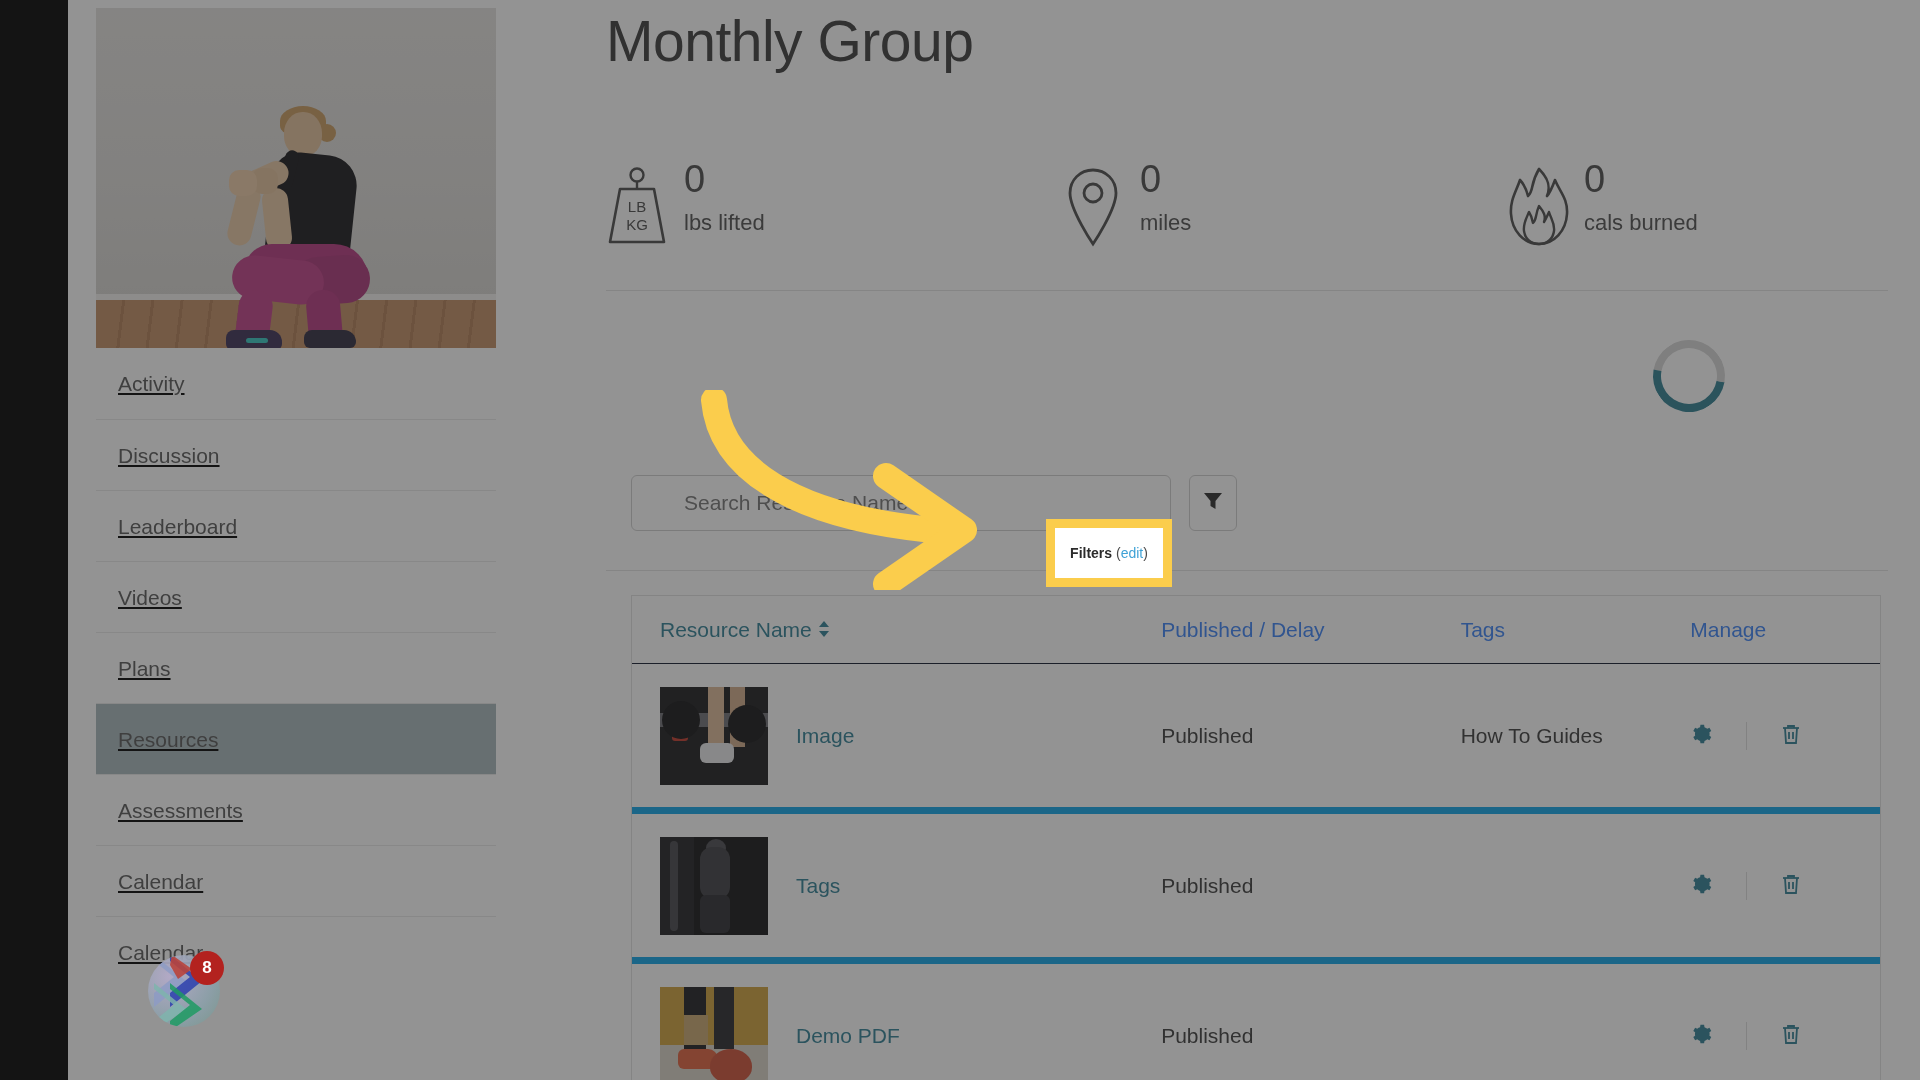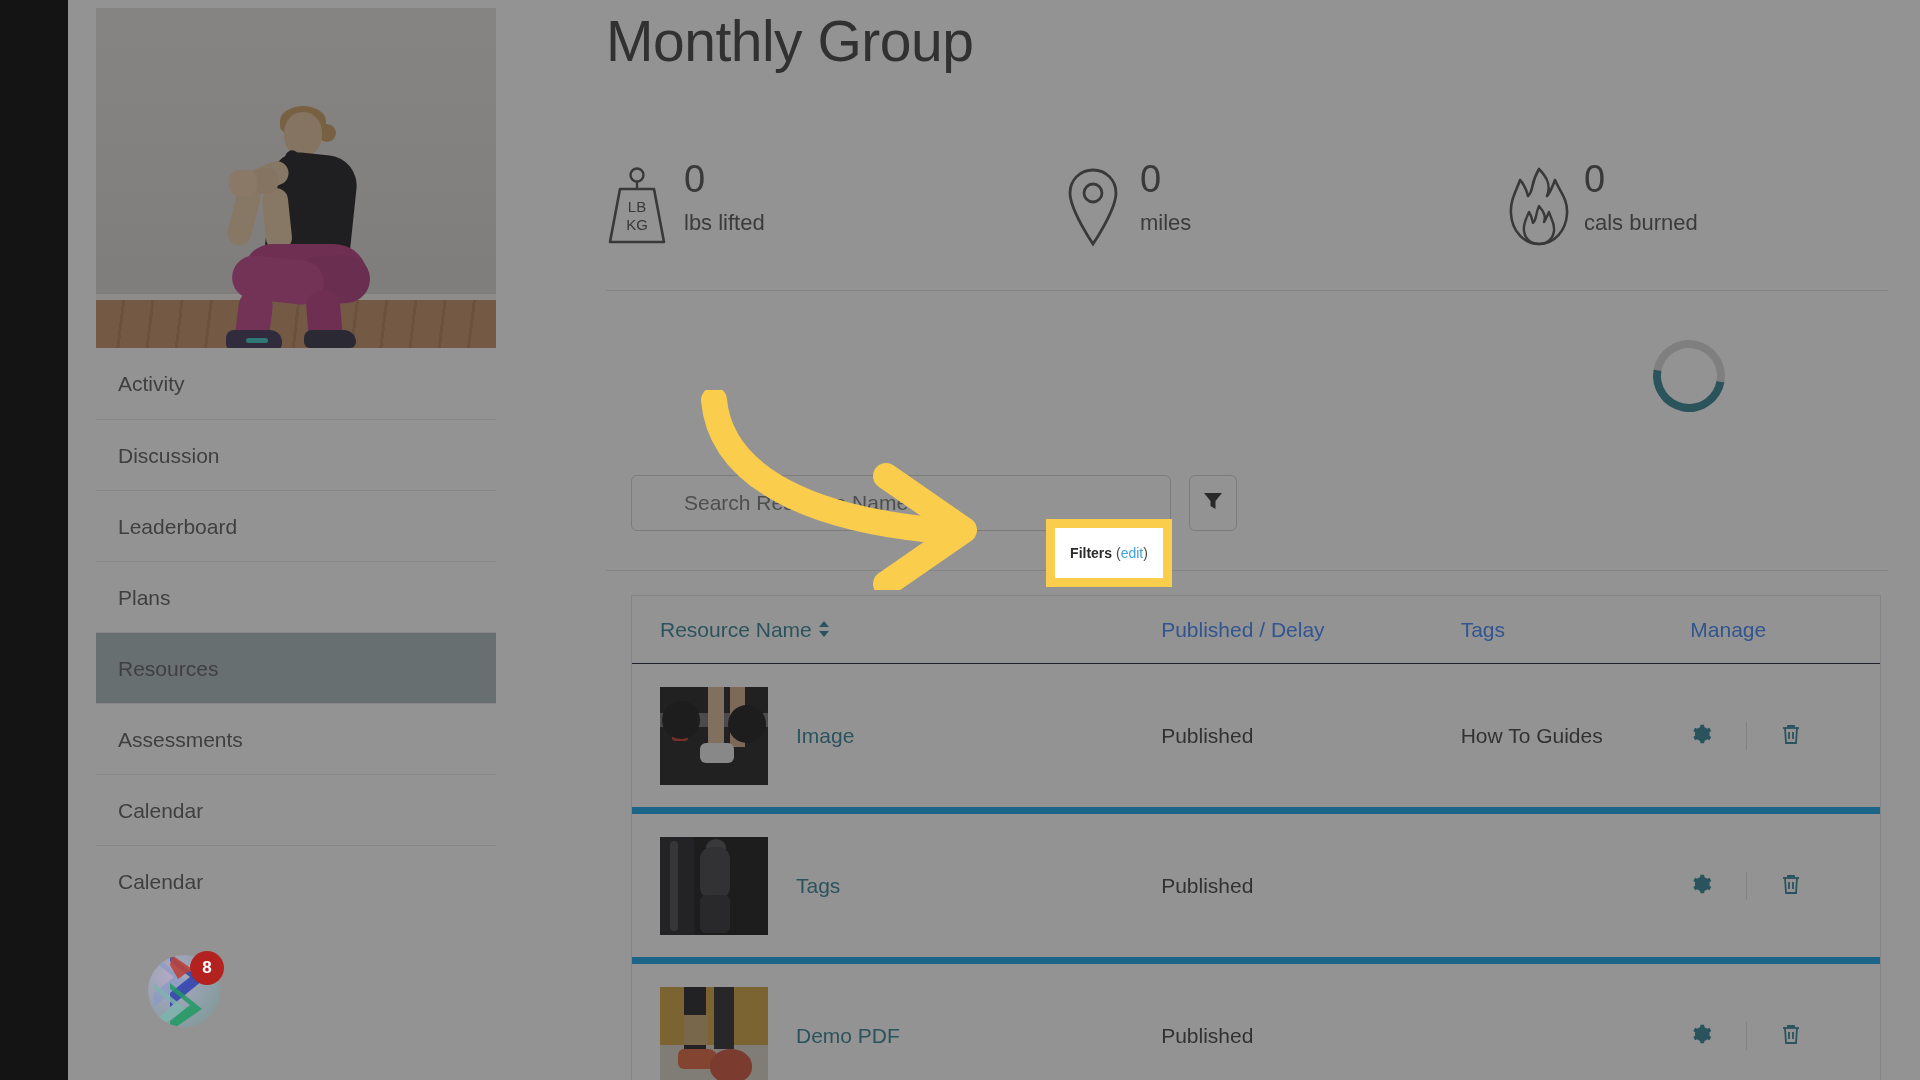--- a/index.html
+++ b/index.html
@@ -77,21 +77,21 @@
     background:#35c6c0; border-radius:3px; }
 
   .nav-item {
     position: relative; height: 71px; line-height: 71px;
     padding-left: 22px; font-size: 21px; color: #575757;
     border-top: 1px solid #e8e8e8; cursor: pointer;
     white-space: nowrap;
   }
   .nav-item:first-child { border-top: none; }
   .nav-item.active { background: #a7b6bb; }
-  #navlist { position: absolute; left: 0; top: 348px; width: 400px; }
+  #navlist { position: absolute; left: 0; top: 348px; width: 400px; text-decoration: underline; }
 
   
   #main { position: absolute; left: 470px; top: 0; width: 1382px; height: 1080px; }
   #title {
     position: absolute; left: 68px; top: 8px;
     font-size: 57px; font-weight: 300; color: #3a3a3a; letter-spacing: -0.5px;
   }
 
   
   #stats { position: absolute; left: 68px; top: 162px; width: 1282px; height: 110px; }
@@ -224,20 +224,21 @@
         <div class="f-shinR"></div>
           <div class="f-shinL"></div>
         <div class="f-shoeR"></div>
           <div class="f-shoeL"></div>
           <div class="f-lace"></div>
       </div>
       <div id="navlist">
           <div class="nav-item"><span>Activity</span></div>
           <div class="nav-item"><span>Discussion</span></div>
           <div class="nav-item"><span>Leaderboard</span></div>
+          <div class="nav-item"><span>Videos</span></div>
           <div class="nav-item"><span>Plans</span></div>
           <div class="nav-item active"><span>Resources</span></div>
           <div class="nav-item"><span>Assessments</span></div>
           <div class="nav-item"><span>Calendar</span></div>
           <div class="nav-item"><span>Calendar</span></div>
         </div>
     </div>
 
     <div id="main">
 

